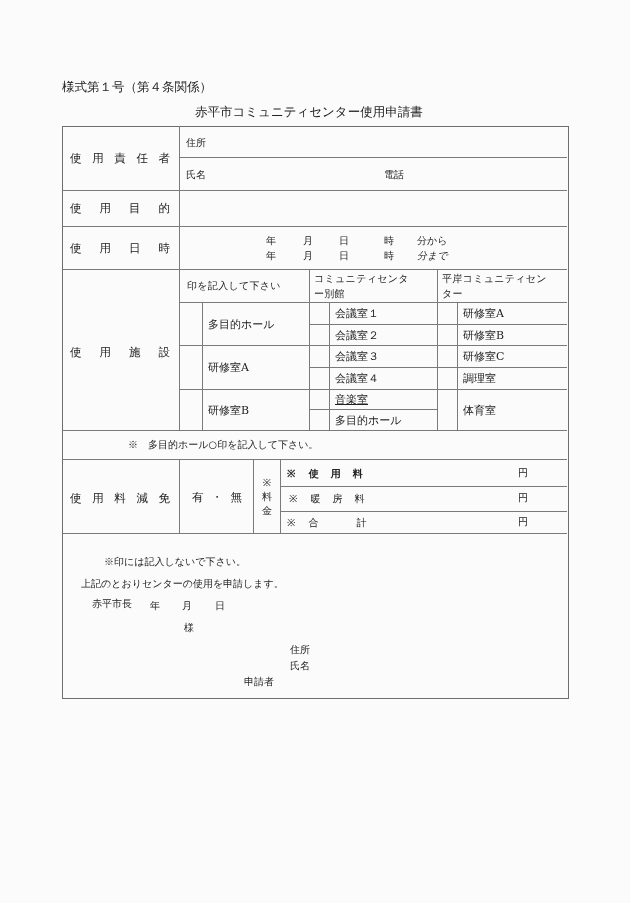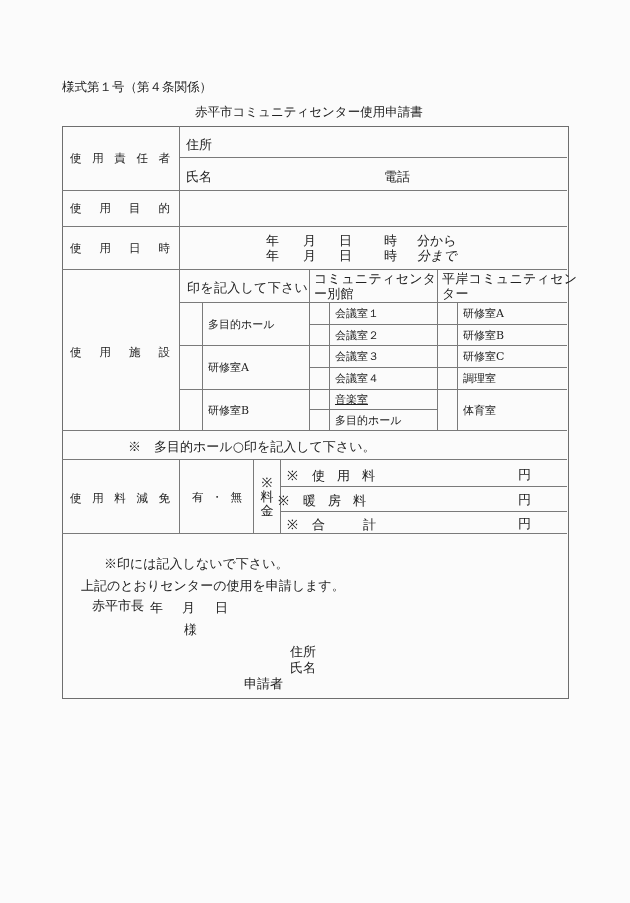--- a/index.html
+++ b/index.html
@@ -2,21 +2,21 @@
 <html><head>
 <meta charset="utf-8">
 <style>
   html, body { margin:0; padding:0; }
   body { width:630px; height:903px; background:#fbfbfb; position:relative; overflow:hidden;
          font-family:"DejaVu Serif","Liberation Serif",serif; color:#222; font-size:11.5px; }
   .abs { position:absolute; white-space:nowrap; }
   .hl { position:absolute; height:0; border-top:1px solid #7a7a7a; }
   .vl { position:absolute; width:0; border-left:1px solid #7a7a7a; }
   .frame { position:absolute; border:1px solid #6e6e6e; }
-  .sm { font-size:13px; }
+  .sm { font-size:10px; }
   .cell { position:absolute; display:flex; align-items:center; font-size:11px; }
 </style>
 </head>
 <body>
 
 <div class="abs" style="left:62px;top:79px;font-size:12.5px;">様式第１号（第４条関係）</div>
 <div class="abs" style="left:195px;top:104px;font-size:12.5px;">赤平市コミュニティセンター使用申請書</div>
 
 <div class="frame" style="left:62px;top:126px;width:505px;height:571px;"></div>
 
@@ -152,28 +152,28 @@
   <span>有</span>
   <span>・</span>
   <span>無</span>
 </div>
 <div class="abs sm" style="left:260px;top:476px;line-height:14px;text-align:center;width:14px;">
   <div>※</div>
   <div>料</div>
   <div>金</div>
 </div>
 
-<div class="abs sm" style="left:287px;top:466px;">
+<div class="abs sm" style="left:287px;top:466px;font-weight:bold;">
   <span>※</span>
   <span style="margin-left:10px;letter-spacing:12px;">使</span><span style="letter-spacing:12px;">用</span><span>料</span>
 </div>
 <div class="abs" style="left:340px;top:461px;width:170px;height:24px;"></div>
 <div class="abs sm" style="left:518px;top:466px;">円</div>
 
-<div class="abs sm" style="left:278px;top:491px;">
+<div class="abs sm" style="left:289px;top:491px;">
   <span>※</span>
   <span style="margin-left:10px;letter-spacing:12px;">暖</span><span style="letter-spacing:12px;">房</span><span>料</span>
 </div>
 <div class="abs" style="left:340px;top:488px;width:170px;height:22px;"></div>
 <div class="abs sm" style="left:518px;top:491px;">円</div>
 
 <div class="abs sm" style="left:287px;top:515px;">
   <span>※</span>
   <span style="margin-left:10px;letter-spacing:38px;">合</span><span>計</span>
 </div>

